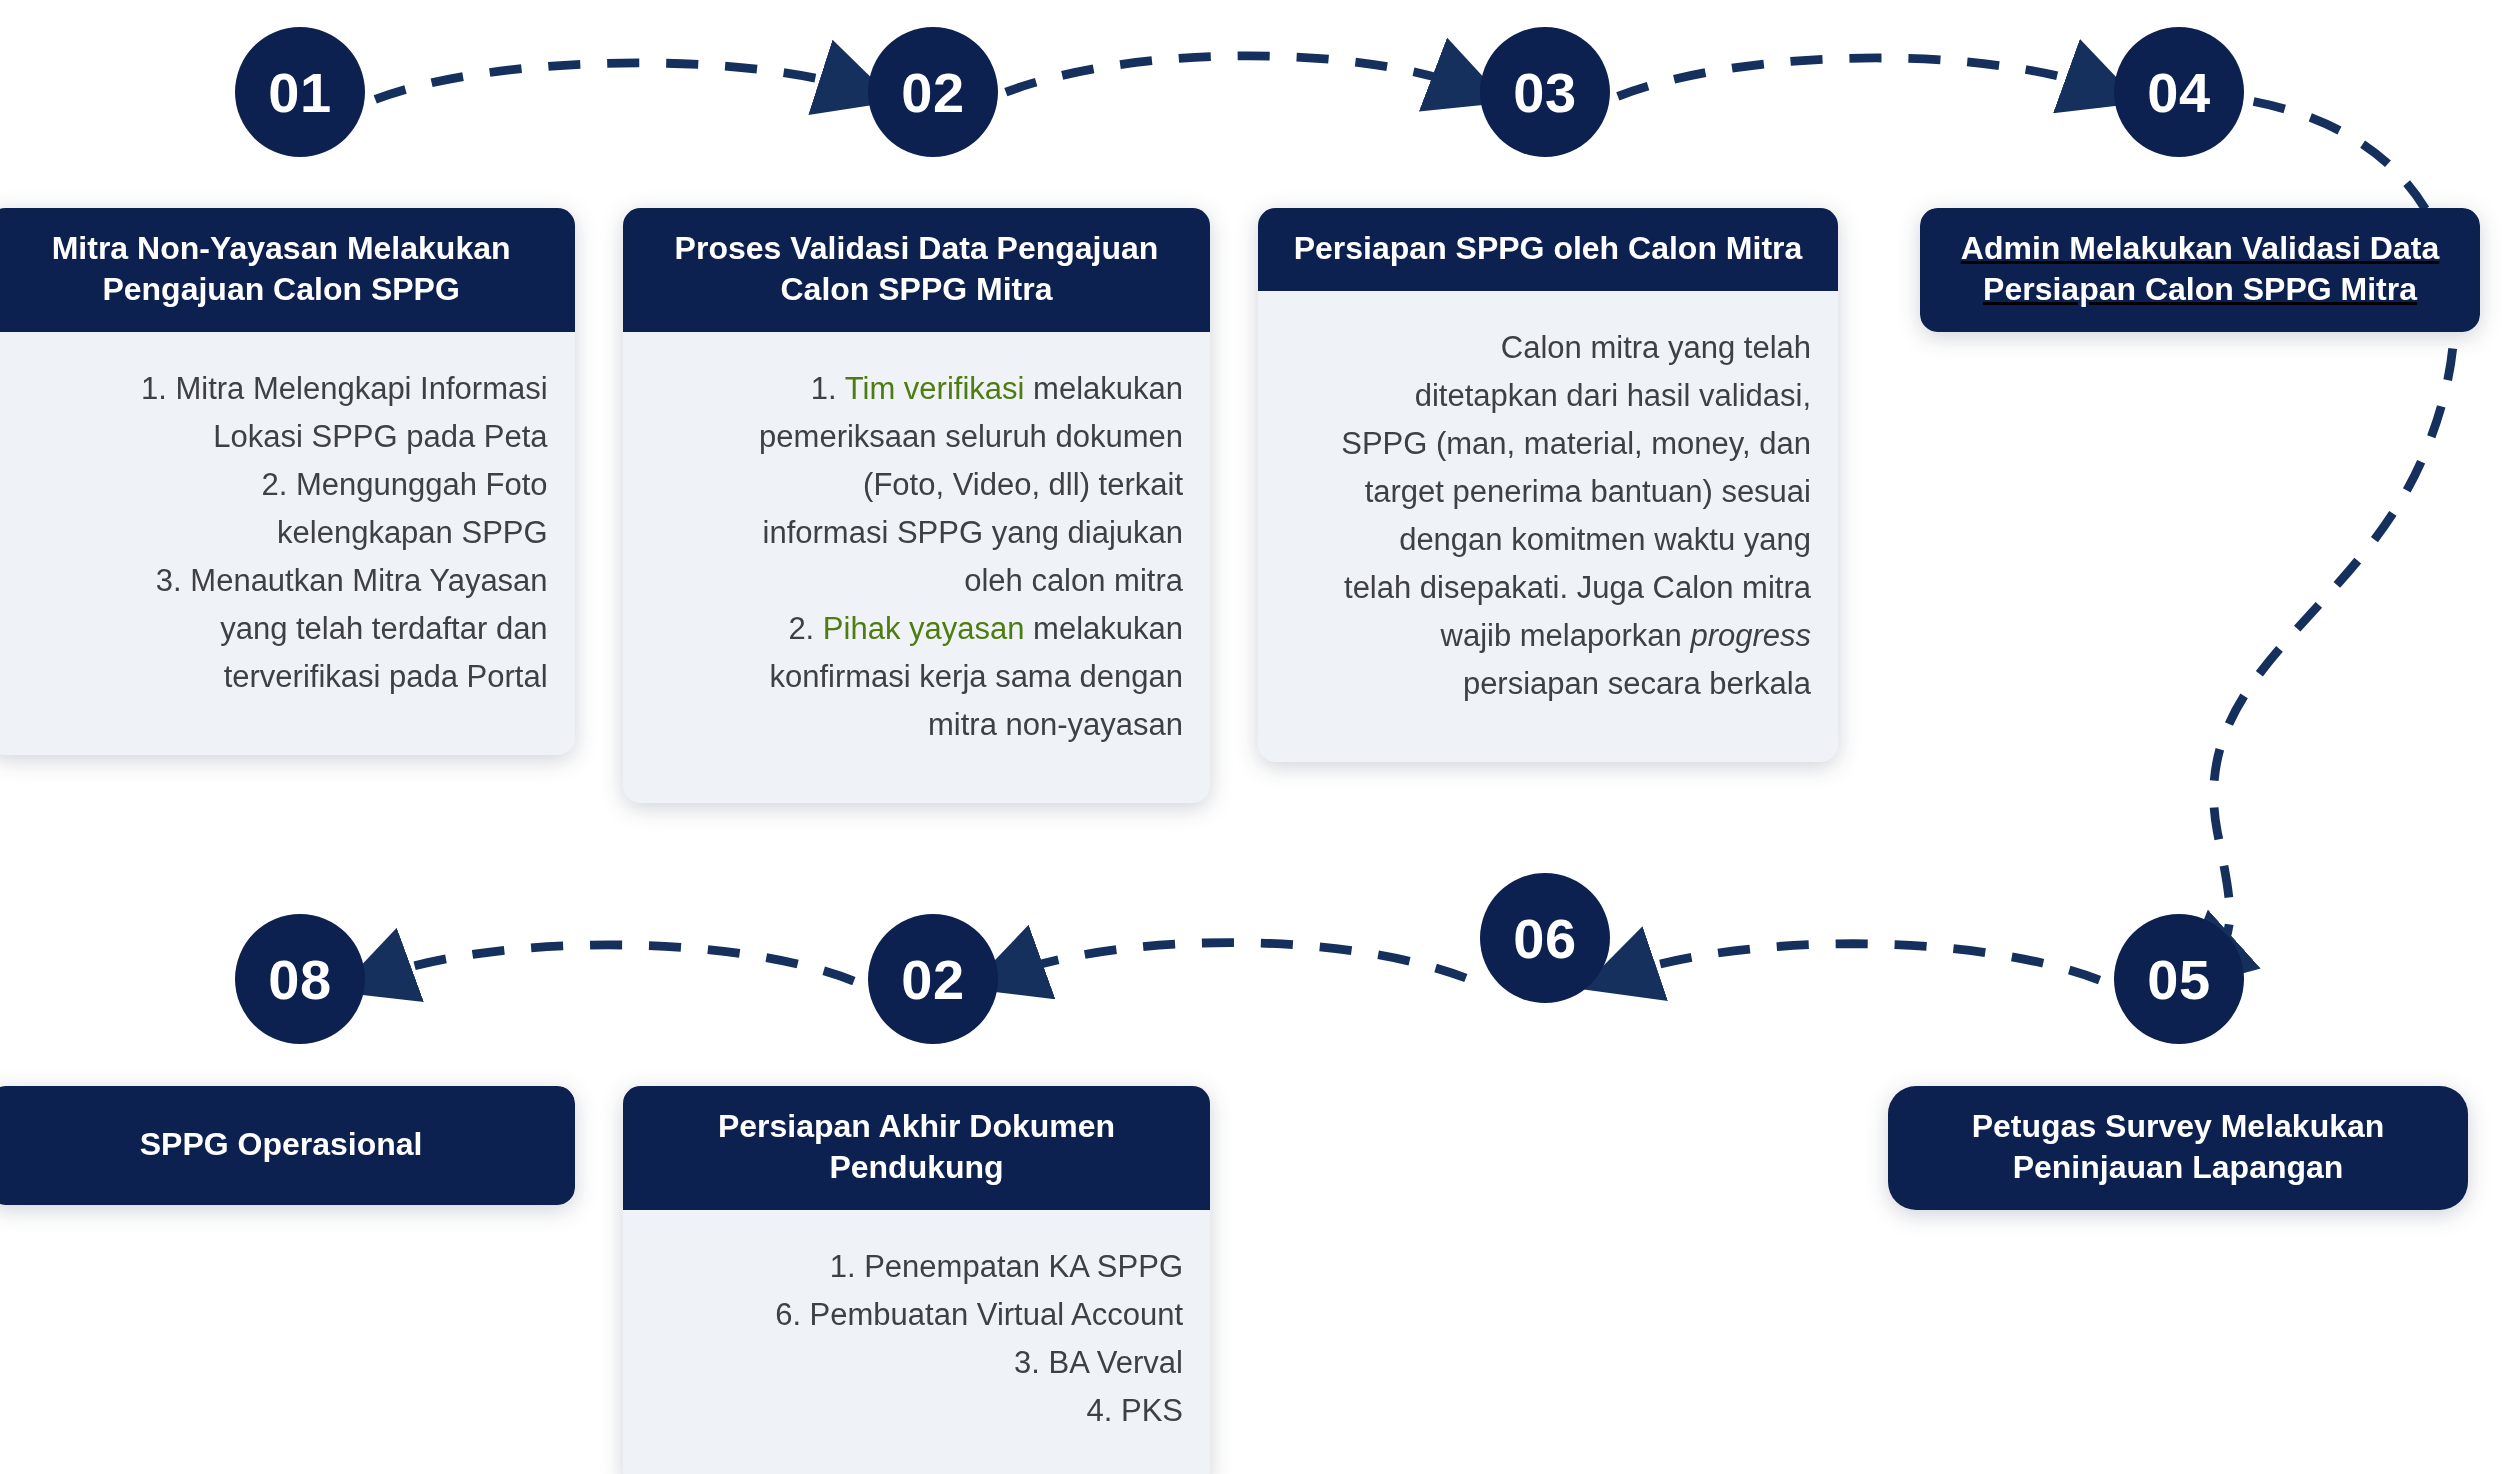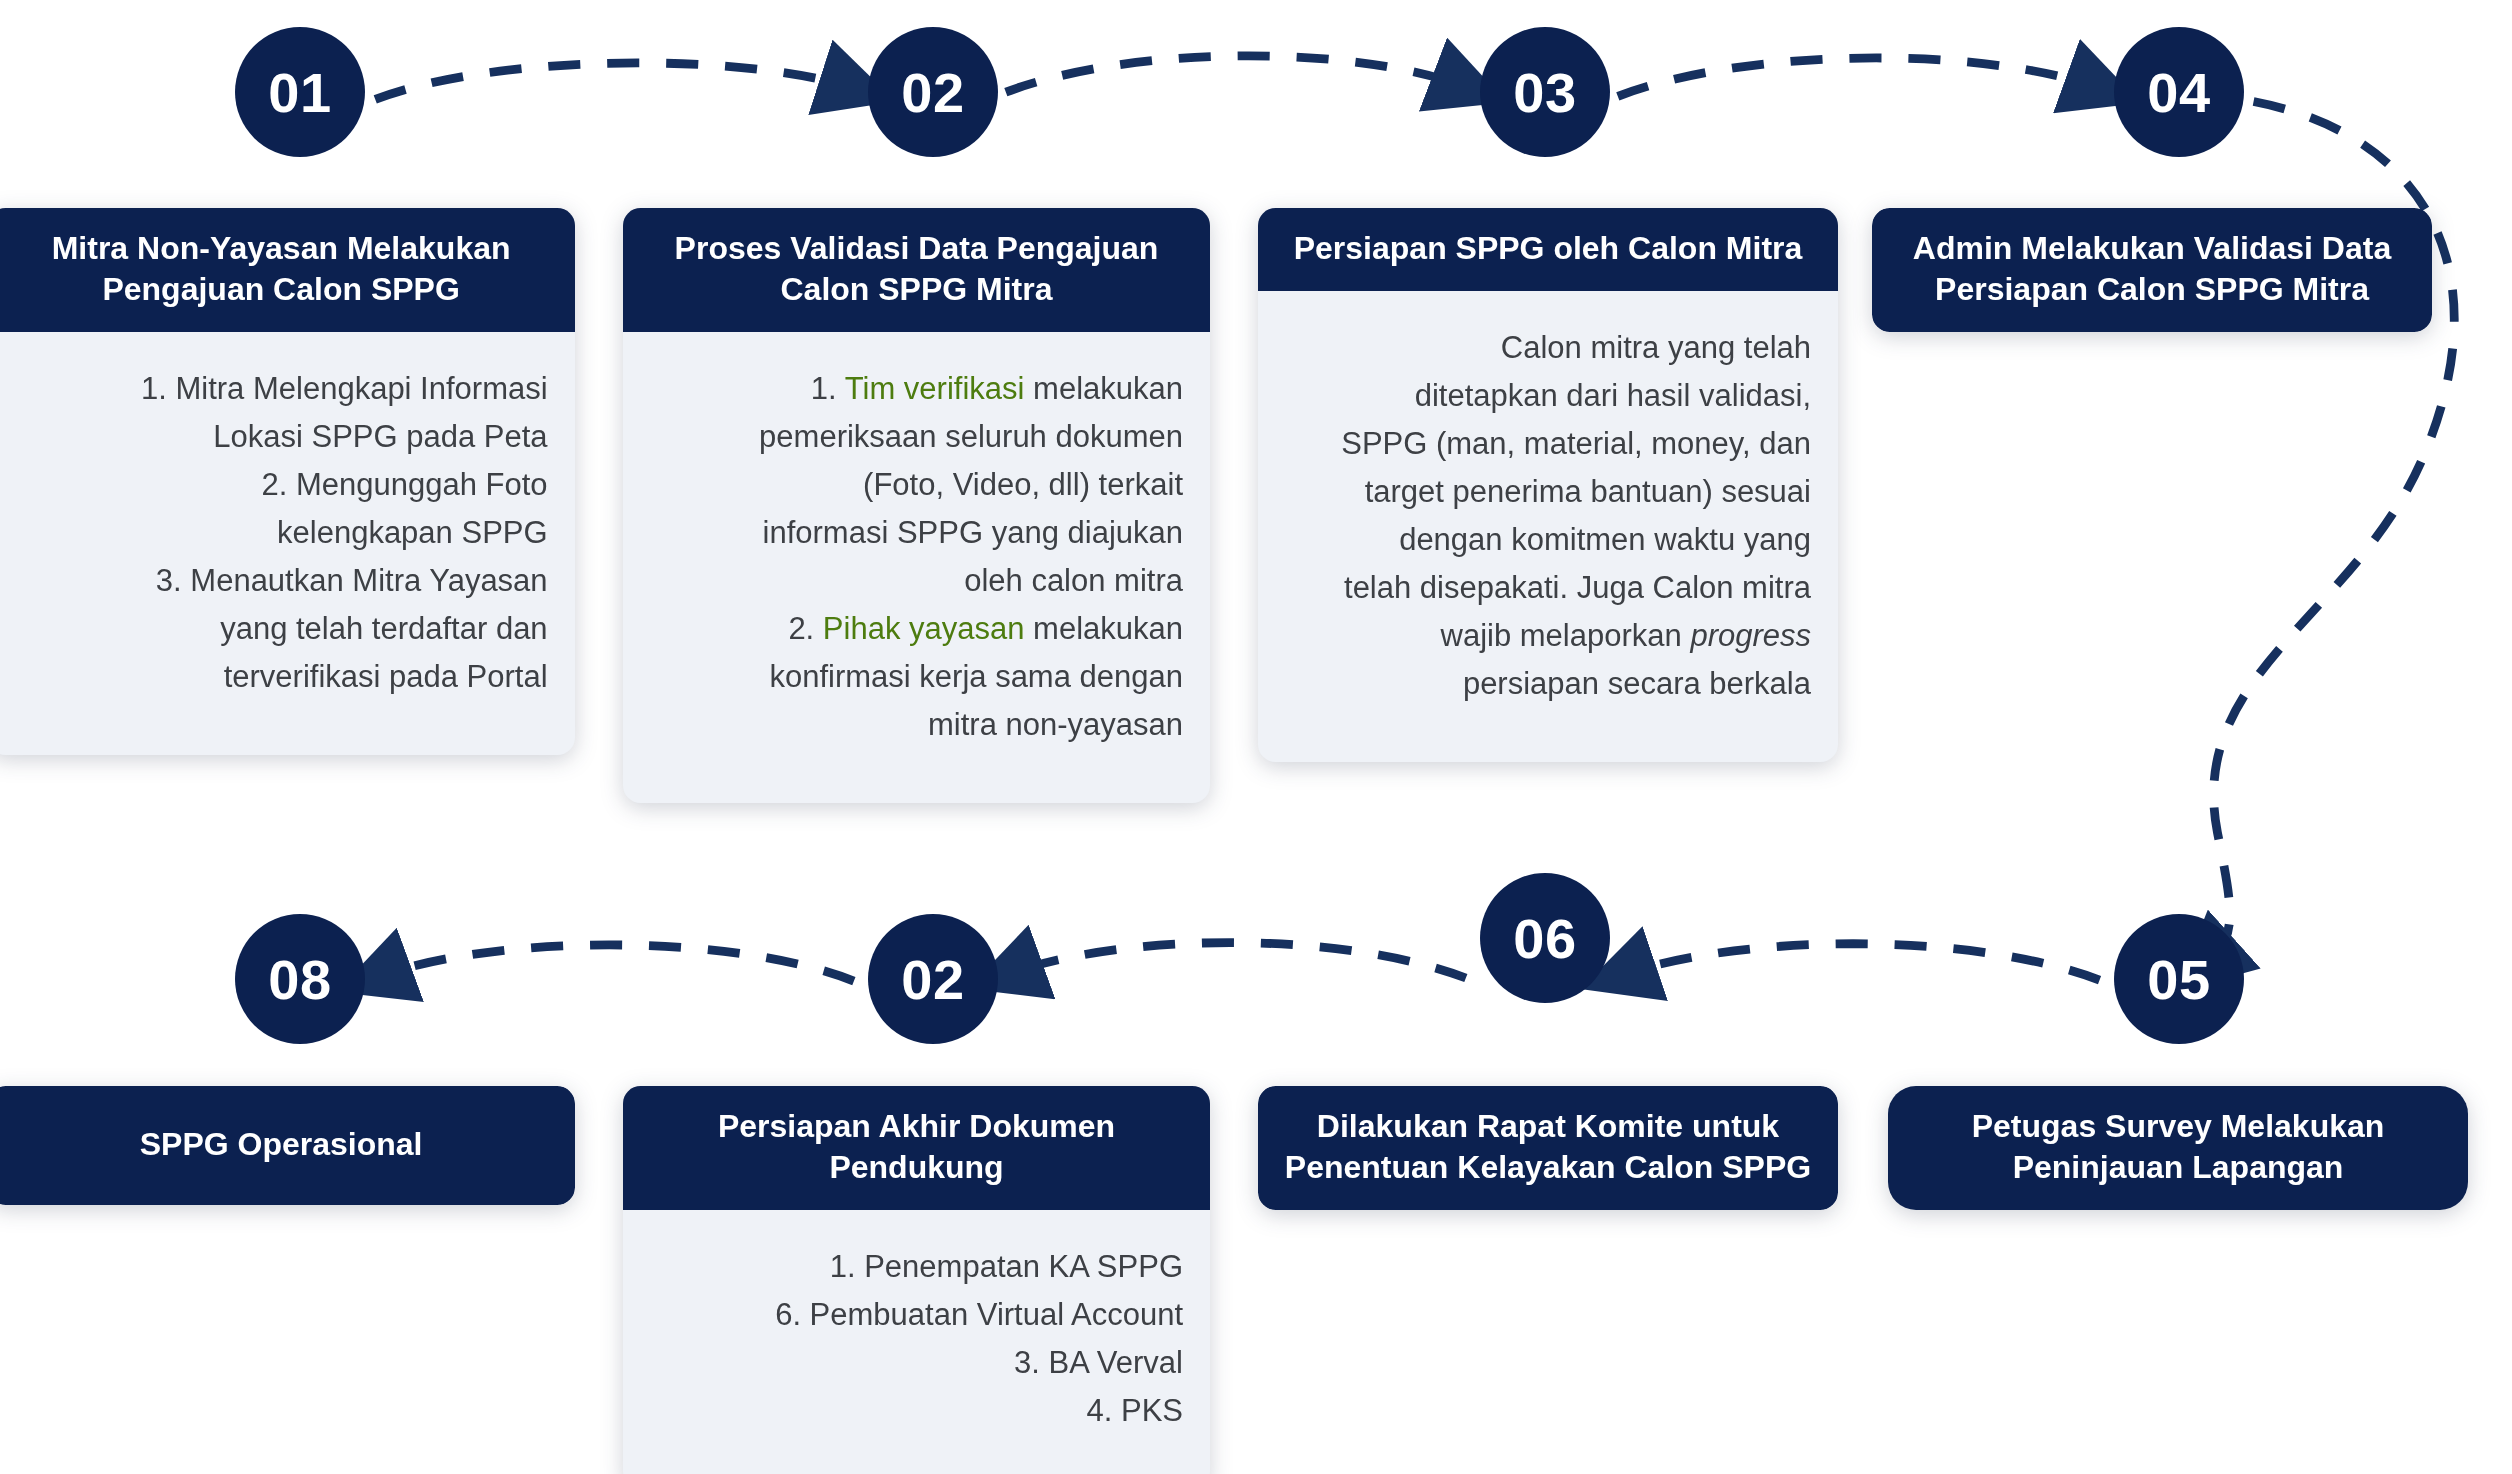--- a/index.html
+++ b/index.html
@@ -61,21 +61,21 @@
   .card-body i{ font-style:italic; }
   .card-body .ln{ display:block; }
 
   
   .card.solid .card-head{ border-radius:17.6px; }
 
   
   #card-01{ left:-12.4px;  top:182px;  width:587px; }
   #card-02{ left:623px; top:182px;  width:587px; }
   #card-03{ left:1258px; top:182px;  width:580px; }
-  #card-04{ left:1872px; top:182px;  width:560px; }
+  #card-04{ left:1920px; top:182px;  width:560px;text-decoration:underline; }
 
   #card-08{ left:-12.4px;  top:1060px; width:587px; }
   #card-07{ left:623px; top:1060px; width:587px; }
   #card-06{ left:1258px; top:1060px; width:580px; }
   #card-05{ left:1888px; top:1060px; width:580px;border-radius:28px; }
 
   #circle-01{ left:235px;  top:1px;   }
   #circle-02{ left:868px; top:1px;   }
   #circle-03{ left:1480px; top:1px;   }
   #circle-04{ left:2114px; top:1px;   }
@@ -196,22 +196,19 @@
   <div class="card" id="card-07">
     <div class="card-head">Persiapan Akhir Dokumen Pendukung</div>
     <div class="card-body">
       <span class="ln">1. Penempatan KA SPPG</span>
       <span class="ln">6. Pembuatan Virtual Account</span>
       <span class="ln">3. BA Verval</span>
       <span class="ln">4. PKS</span>
     </div>
   </div>
 
-  <div class="card solid" id="card-06">
-    <div class="card-head tall">Dilakukan Rapat Komite untuk Penentuan Kelayakan Calon SPPG</div>
-  </div>
 
   <div class="card solid" id="card-05">
     <div class="card-head tall">Petugas Survey Melakukan Peninjauan Lapangan</div>
   </div>
 
 </div>
 
 
 </body></html>

